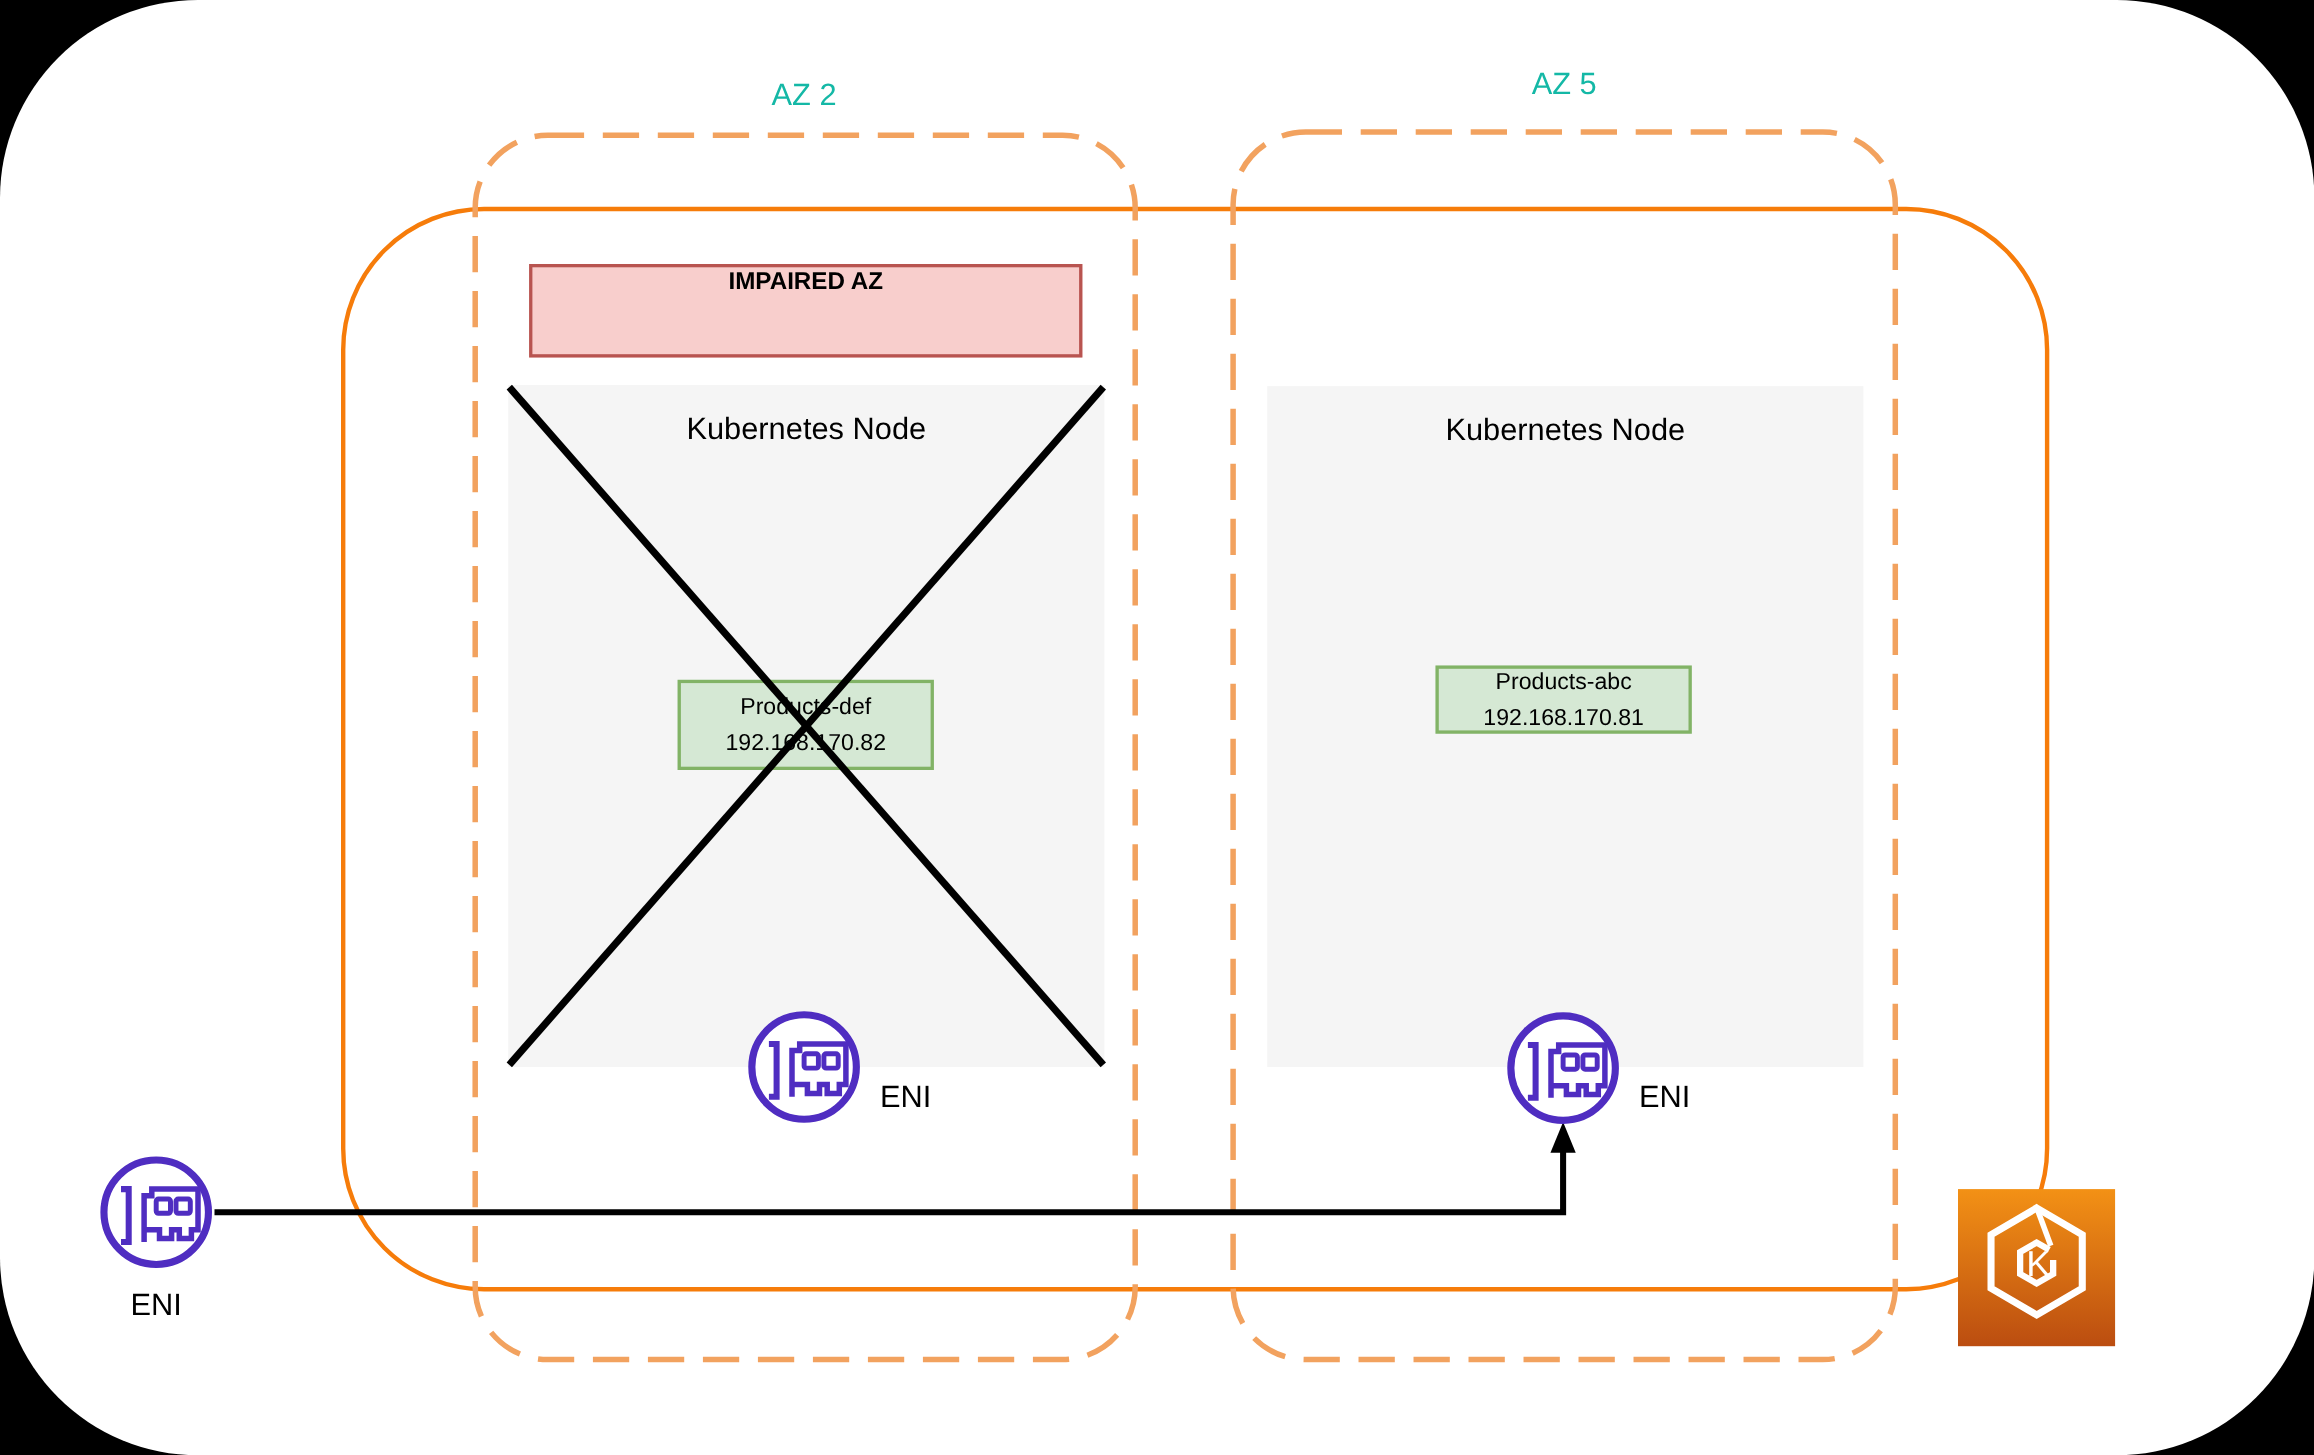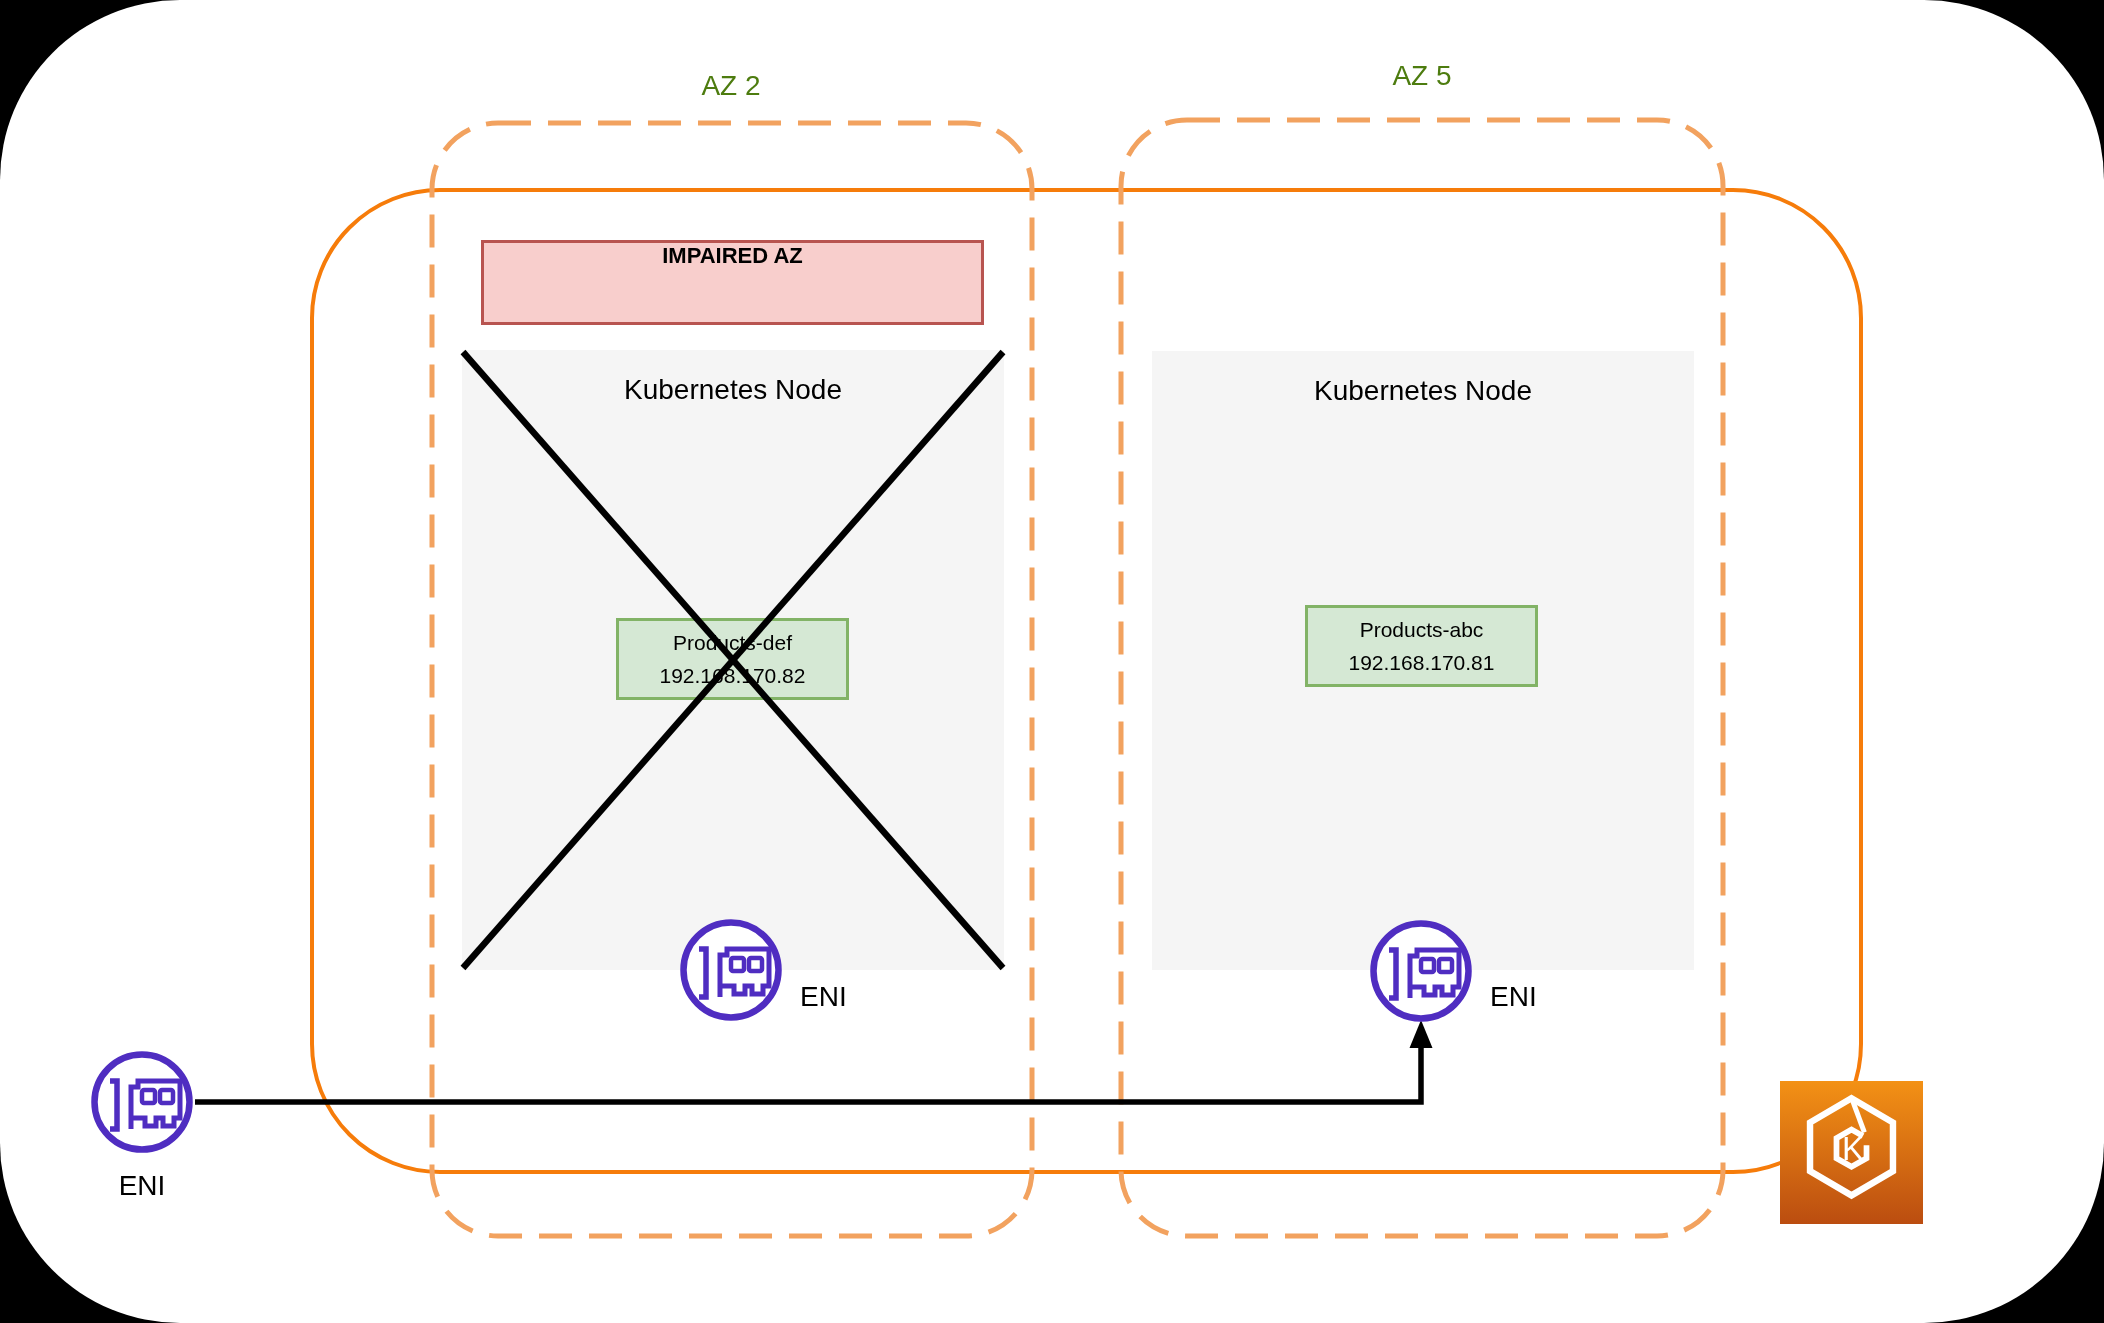--- a/index.html
+++ b/index.html
@@ -1,34 +1,34 @@
 <!DOCTYPE html>
 <html><head>
 <meta charset="utf-8">
 <style>
   html,body{margin:0;padding:0;background:#000;}
   .stage{position:relative;width:2104px;height:1323px;background:#000;overflow:hidden;
          font-family:"Liberation Sans",sans-serif;color:#000;}
   .canvas{position:absolute;inset:0;background:#ffffff;border-radius:180px;}
   .abs{position:absolute;}
 
-  .az-label{width:200px;text-align:center;font-size:28px;color:#4d7c0f;}
+  .az-label{width:200px;text-align:center;font-size:28px;color:#14b8a6;}
   #az2-label{left:631px;top:70px;}
   #az3-label{left:1322px;top:60px;}
 
   .k8s-node{background:#F5F5F5;}
   #node-az2{left:462px;top:350px;width:542px;height:620px;}
   #node-az3{left:1152px;top:351px;width:542px;height:619px;}
   .node-title{padding-top:24px;text-align:center;font-size:28px;}
 
   .pod{background:#D5E8D4;border:3px solid #82B366;box-sizing:border-box;
        display:flex;flex-direction:column;align-items:center;justify-content:center;
        font-size:21px;line-height:33px;text-align:center;}
   #pod-def{left:616px;top:618px;width:233px;height:82px;}
-  #pod-abc{left:1305px;top:605px;width:233px;height:82px;}
+  #pod-abc{left:1305px;top:605px;width:233px;height:62px;}
 
   #impaired-banner{left:481px;top:240px;width:503px;height:85px;
        background:#F8CECC;border:3px solid #B85450;box-sizing:border-box;
        display:flex;align-items:flex-start;justify-content:center;
        font-size:22px;font-weight:bold;}
 
   svg.lines{left:0;top:0;}
   .eni-svg{width:106px;height:106px;}
   #eni-az2{left:678px;top:917px;}
   #eni-az3{left:1368px;top:918px;}

